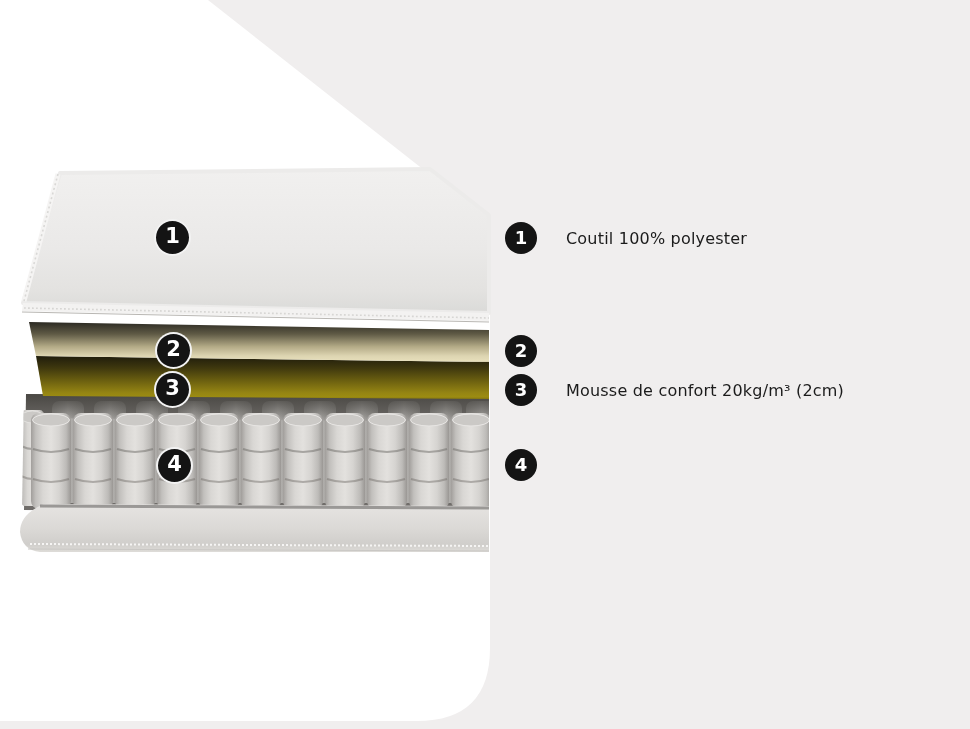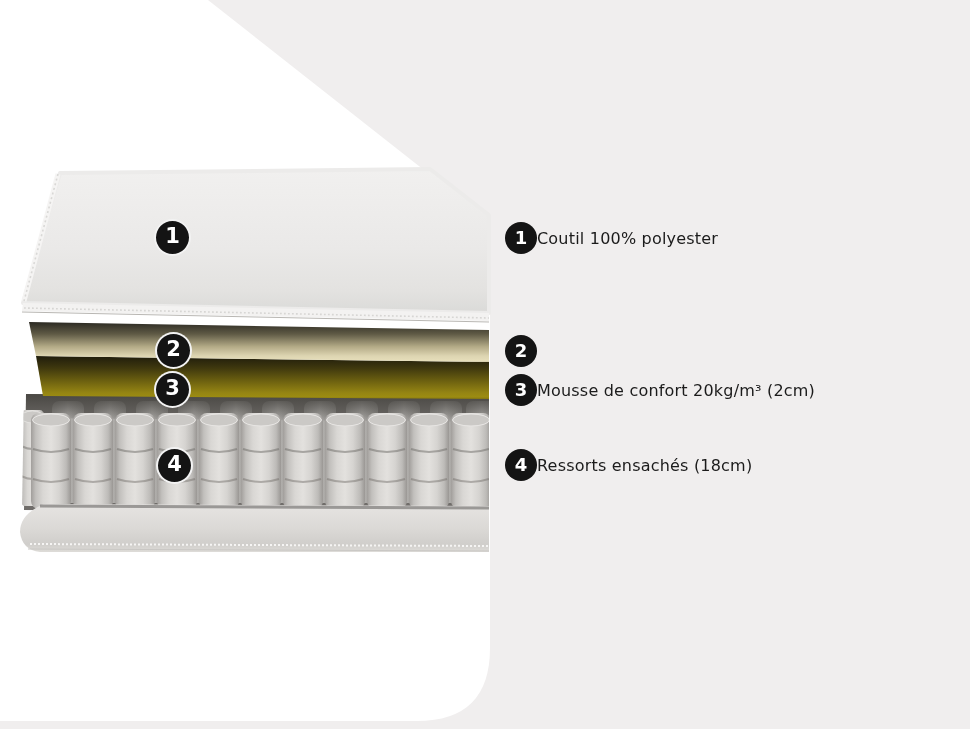--- a/index.html
+++ b/index.html
@@ -32,20 +32,21 @@
     position:absolute;left:505px;height:32px;
     display:flex;align-items:center;
   }
   .legend-badge{
     flex:0 0 auto;
     width:32px;height:32px;border-radius:50%;
     background:#141414;color:#ffffff;
     font-weight:bold;font-size:18px;line-height:32px;text-align:center;
   }
   .legend-label{
+    margin-left:29px;
     font-size:16px;font-weight:500;color:#1b1b1b;
     letter-spacing:.2px;white-space:nowrap;
   }
 </style>
 </head>
 <body>
 
 <div class="stage">
 
   <svg class="backdrop" viewBox="0 0 970 729" aria-hidden="true">
@@ -181,16 +182,15 @@
     </li>
     <li class="legend-item" style="top:335px;">
       <span class="legend-badge">2</span>
     </li>
     <li class="legend-item" style="top:374px;">
       <span class="legend-badge">3</span>
       <span class="legend-label">Mousse de confort 20kg/m³ (2cm)</span>
     </li>
     <li class="legend-item" style="top:449px;">
       <span class="legend-badge">4</span>
-      <span class="legend-label">Ressorts ensachés (18cm)</span>
     </li>
   </ul>
 </div>
 
 </body></html>

